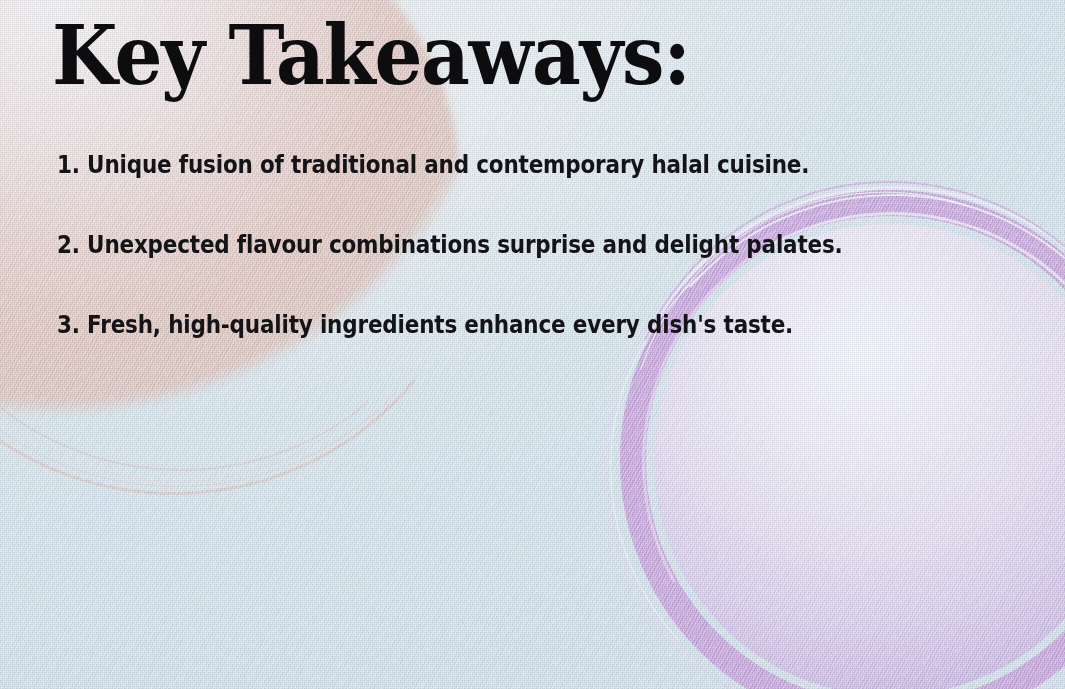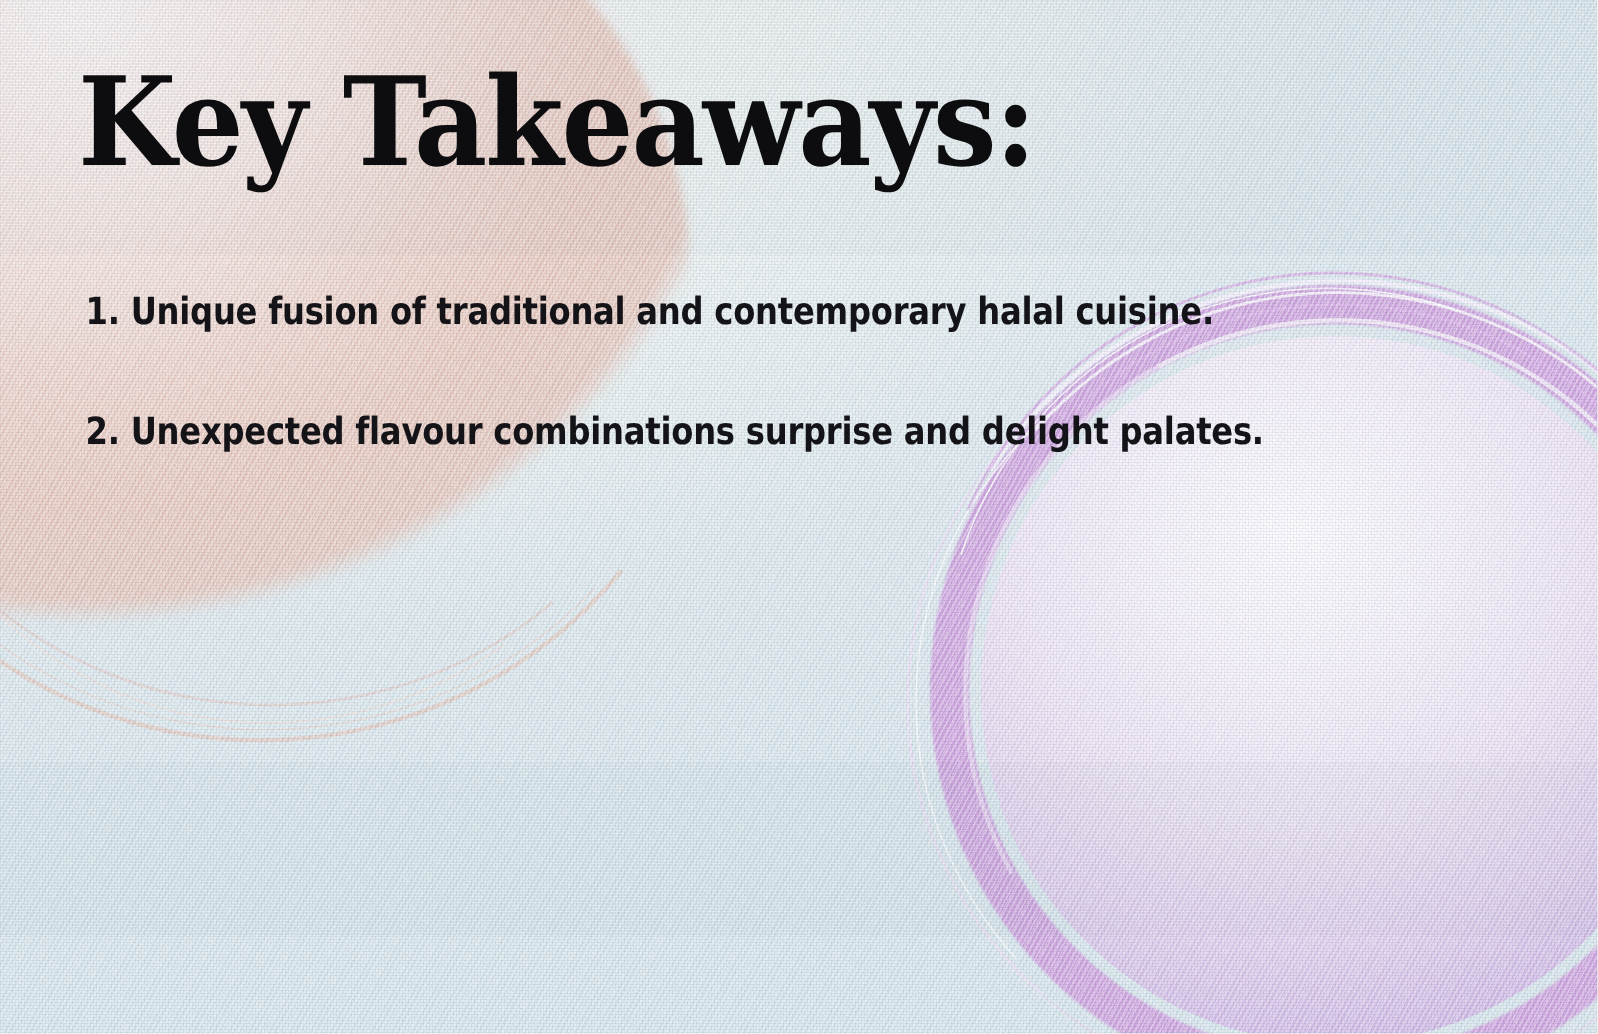--- a/index.html
+++ b/index.html
@@ -141,21 +141,20 @@
     pointer-events: none;
     background-image:
       repeating-linear-gradient(0deg, rgba(130,150,165,0.14) 0px, rgba(130,150,165,0.14) 1px, rgba(255,255,255,0) 1px, rgba(255,255,255,0) 2px),
       repeating-linear-gradient(90deg, rgba(130,150,165,0.12) 0px, rgba(130,150,165,0.12) 1px, rgba(255,255,255,0) 1px, rgba(255,255,255,0) 2px);
   }
 
   
   .content {
     position: absolute;
     inset: 0;
-    margin-top: 27px;
   }
 
   .title {
     position: absolute;
     left: 52px;
     top: 14px;
     margin: 0;
     font-family: "DejaVu Serif", "Liberation Serif", serif;
     font-weight: 700;
     font-size: 82px;
@@ -163,21 +162,21 @@
     letter-spacing: -1.5px;
     color: #0d0d10;
     transform: scaleX(0.92);
     transform-origin: left top;
     white-space: nowrap;
   }
 
   .takeaways {
     position: absolute;
     left: 57px;
-    top: 166px;
+    top: 150px;
     width: 900px;
     margin: 0;
     padding: 0;
     list-style: none;
   }
   .takeaway-item {
     height: 80px;
     display: flex;
     align-items: flex-start;
   }
@@ -229,16 +228,19 @@
 
     <h1 class="title">Key Takeaways:</h1>
 
     <ul class="takeaways">
       <li class="takeaway-item">
         <span class="takeaway-text">1. Unique fusion of traditional and contemporary halal cuisine.</span>
       </li>
       <li class="takeaway-item">
         <span class="takeaway-text">2. Unexpected flavour combinations surprise and delight palates.</span>
       </li>
+      <li class="takeaway-item">
+        <span class="takeaway-text">3. Fresh, high-quality ingredients enhance every dish's taste.</span>
+      </li>
     </ul>
 
   </div>
 </div>
 
 </body></html>

